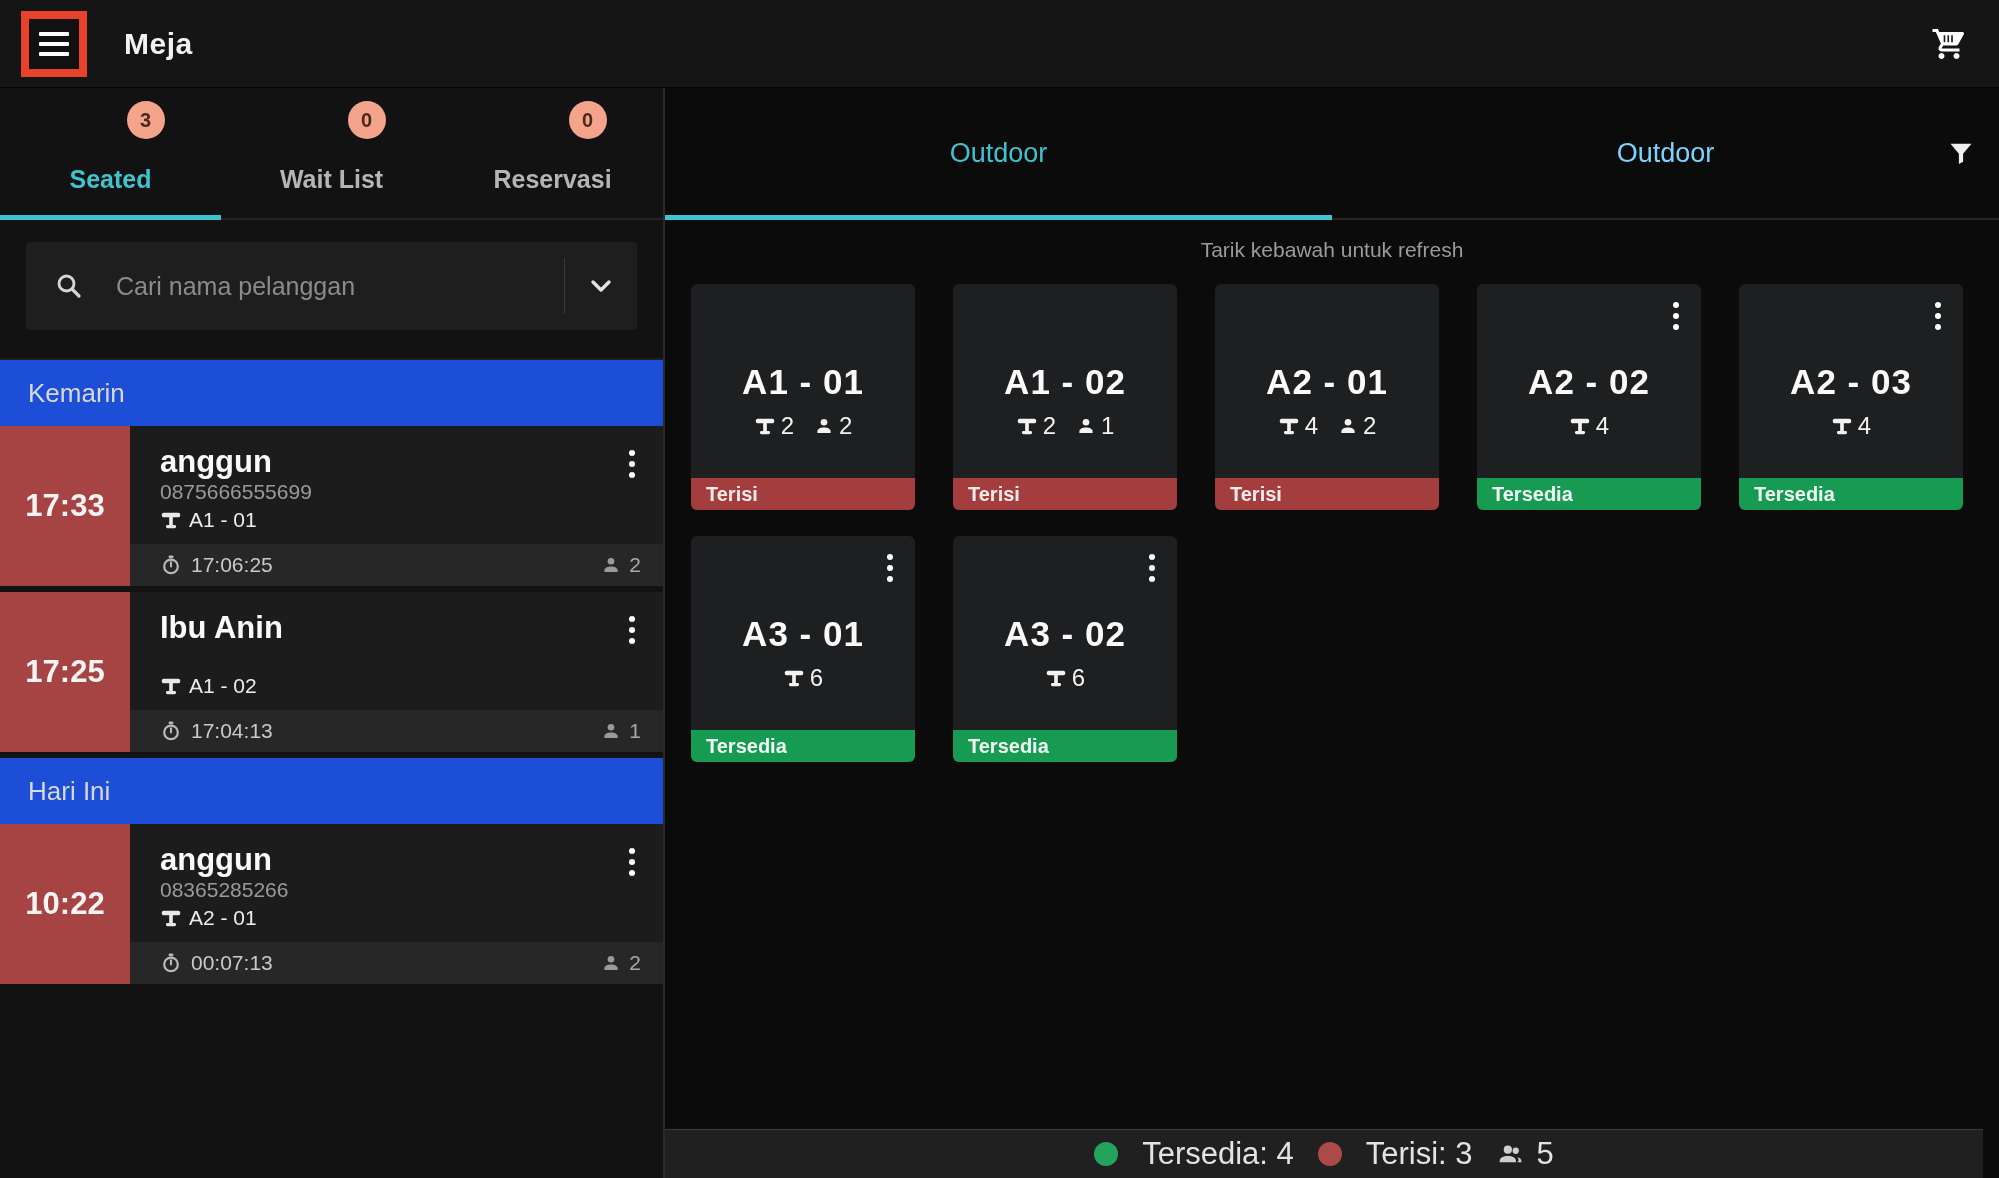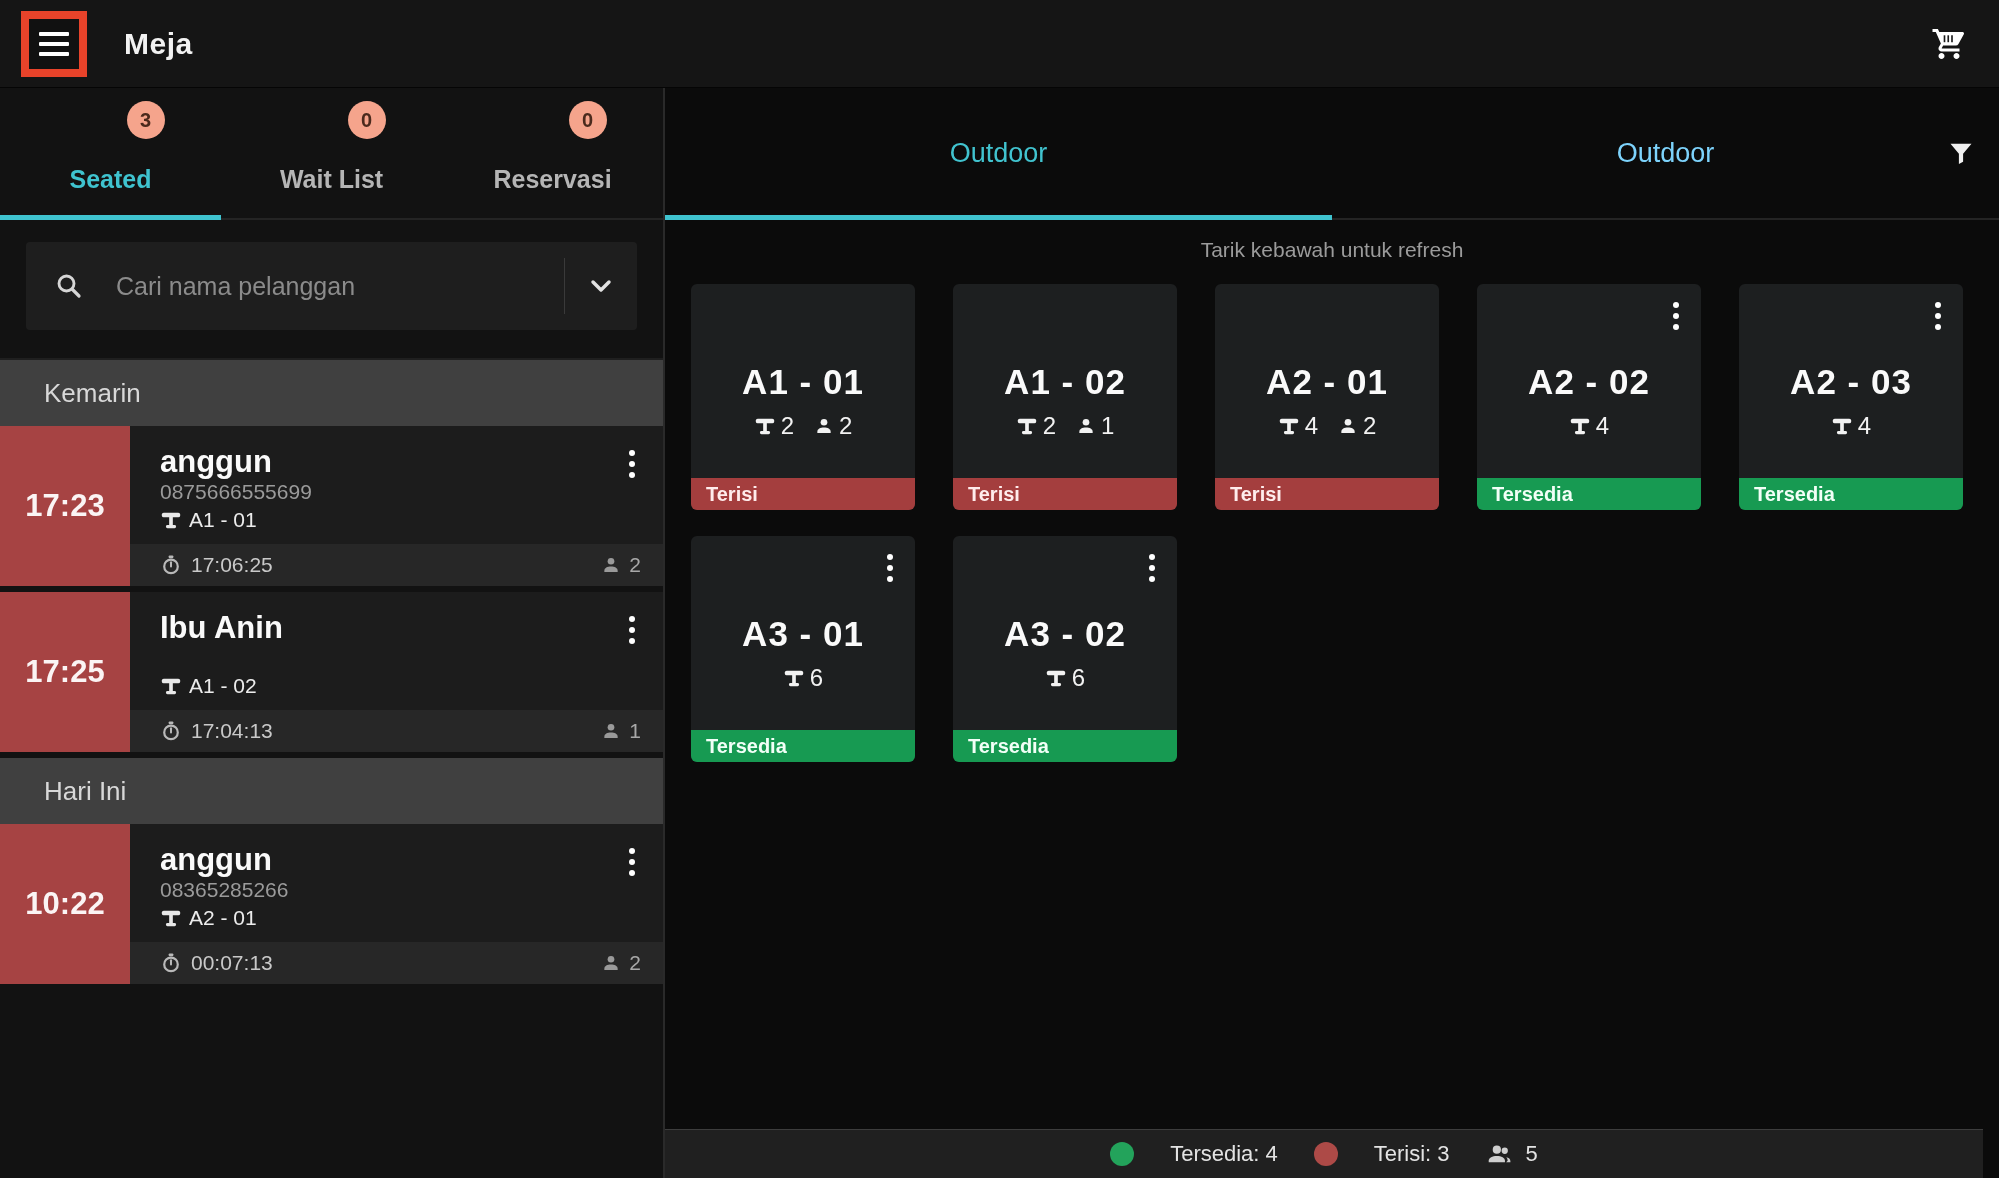--- a/index.html
+++ b/index.html
@@ -33,21 +33,21 @@
   .search-wrap{padding:22px 26px 28px;border-bottom:2px solid #1f1f1f;flex-shrink:0;}
   .search-box{height:88px;background:#1e1e1e;border-radius:4px;display:flex;align-items:center;padding-left:28px;}
   .search-box .search-icon{line-height:0;margin-right:30px;}
   .search-input{flex:1;background:transparent;border:none;outline:none;color:#ddd;font-size:25px;font-family:inherit;}
   .search-input::placeholder{color:#8b8b8b;}
   .search-divider{width:1px;height:56px;background:#3a3a3a;}
   .chevron-btn{width:72px;height:100%;display:flex;align-items:center;justify-content:center;cursor:pointer;}
 
   
   .guest-list{flex:1;overflow:hidden;}
-  .section-header{height:66px;display:flex;align-items:center;padding-left:44px;font-size:26px;color:#d8d8d8;background:#404040;}
+  .section-header{height:66px;display:flex;align-items:center;padding-left:28px;font-size:26px;color:#d8d8d8;background:#1d4ed8;}
   .guest-item{display:flex;position:relative;margin-bottom:6px;min-height:160px;cursor:pointer;}
   .time-block{width:130px;background:#a64343;display:flex;align-items:center;justify-content:center;
               font-size:31px;font-weight:bold;color:#fbf4f4;flex-shrink:0;}
   .guest-right{flex:1;display:flex;flex-direction:column;}
   .guest-main{flex:1;background:#1c1c1c;padding:18px 70px 12px 30px;}
   .guest-name{font-size:31px;font-weight:bold;color:#fafafa;}
   .guest-phone{font-size:21px;color:#9a9a9a;min-height:25px;}
   .guest-table{font-size:21px;color:#ececec;margin-top:3px;display:flex;align-items:center;gap:7px;}
   .guest-footer{height:42px;background:#272727;display:flex;align-items:center;padding:0 22px 0 30px;}
   .duration{display:flex;align-items:center;gap:9px;color:#c9c9c9;font-size:21px;}
@@ -72,21 +72,21 @@
   .card-meta{margin-top:10px;display:flex;gap:20px;align-items:center;font-size:24px;color:#f2f2f2;}
   .meta{display:flex;align-items:center;gap:5px;}
   .card-footer{position:absolute;bottom:0;left:0;right:0;height:32px;border-radius:0 0 6px 6px;
                display:flex;align-items:center;padding-left:15px;font-size:20px;font-weight:bold;box-sizing:border-box;}
   .card-footer.occupied{background:#a43e3e;color:#ffecec;}
   .card-footer.available{background:#179a52;color:#f2fff7;}
   .card-kebab{top:14px;right:18px;}
 
   
   .status-bar{position:absolute;left:0;right:16px;bottom:0;height:48px;background:#202020;border-top:1px solid #3d3d3d;
-              display:flex;align-items:center;justify-content:center;gap:36px;font-size:22px;color:#e3e3e3;}
+              display:flex;align-items:center;justify-content:center;gap:24px;font-size:31px;color:#e3e3e3;}
   .dot{width:24px;height:24px;border-radius:50%;}
   .dot.green{background:#23a35b;}
   .dot.red{background:#ad4a47;}
   .statusbar-guests{display:flex;align-items:center;gap:14px;}
 </style>
 </head>
 <body>
 
 <div class="app">
 
@@ -145,21 +145,21 @@
             </svg>
           </span>
         </div>
       </div>
 
       <div class="guest-list">
           <div class="section">
     <div class="section-header">Kemarin</div>
     <div class="section-items">
               <div class="guest-item">
-    <div class="time-block">17:23</div>
+    <div class="time-block">17:33</div>
     <div class="guest-right">
       <div class="guest-main">
         <div class="guest-name">anggun</div>
         <div class="guest-phone">0875666555699</div>
         <div class="guest-table">
           <span class="t-icon" style="line-height:0;color:#e8e8e8;"><svg width="22" height="22" viewBox="0 0 24 24">
     <rect x="2" y="4" width="20" height="5" rx="2" fill="currentColor"></rect>
     <rect x="10" y="8" width="4" height="10" fill="currentColor"></rect>
     <rect x="6.5" y="17.5" width="11" height="3.5" rx="1.6" fill="currentColor"></rect>
   </svg></span>

